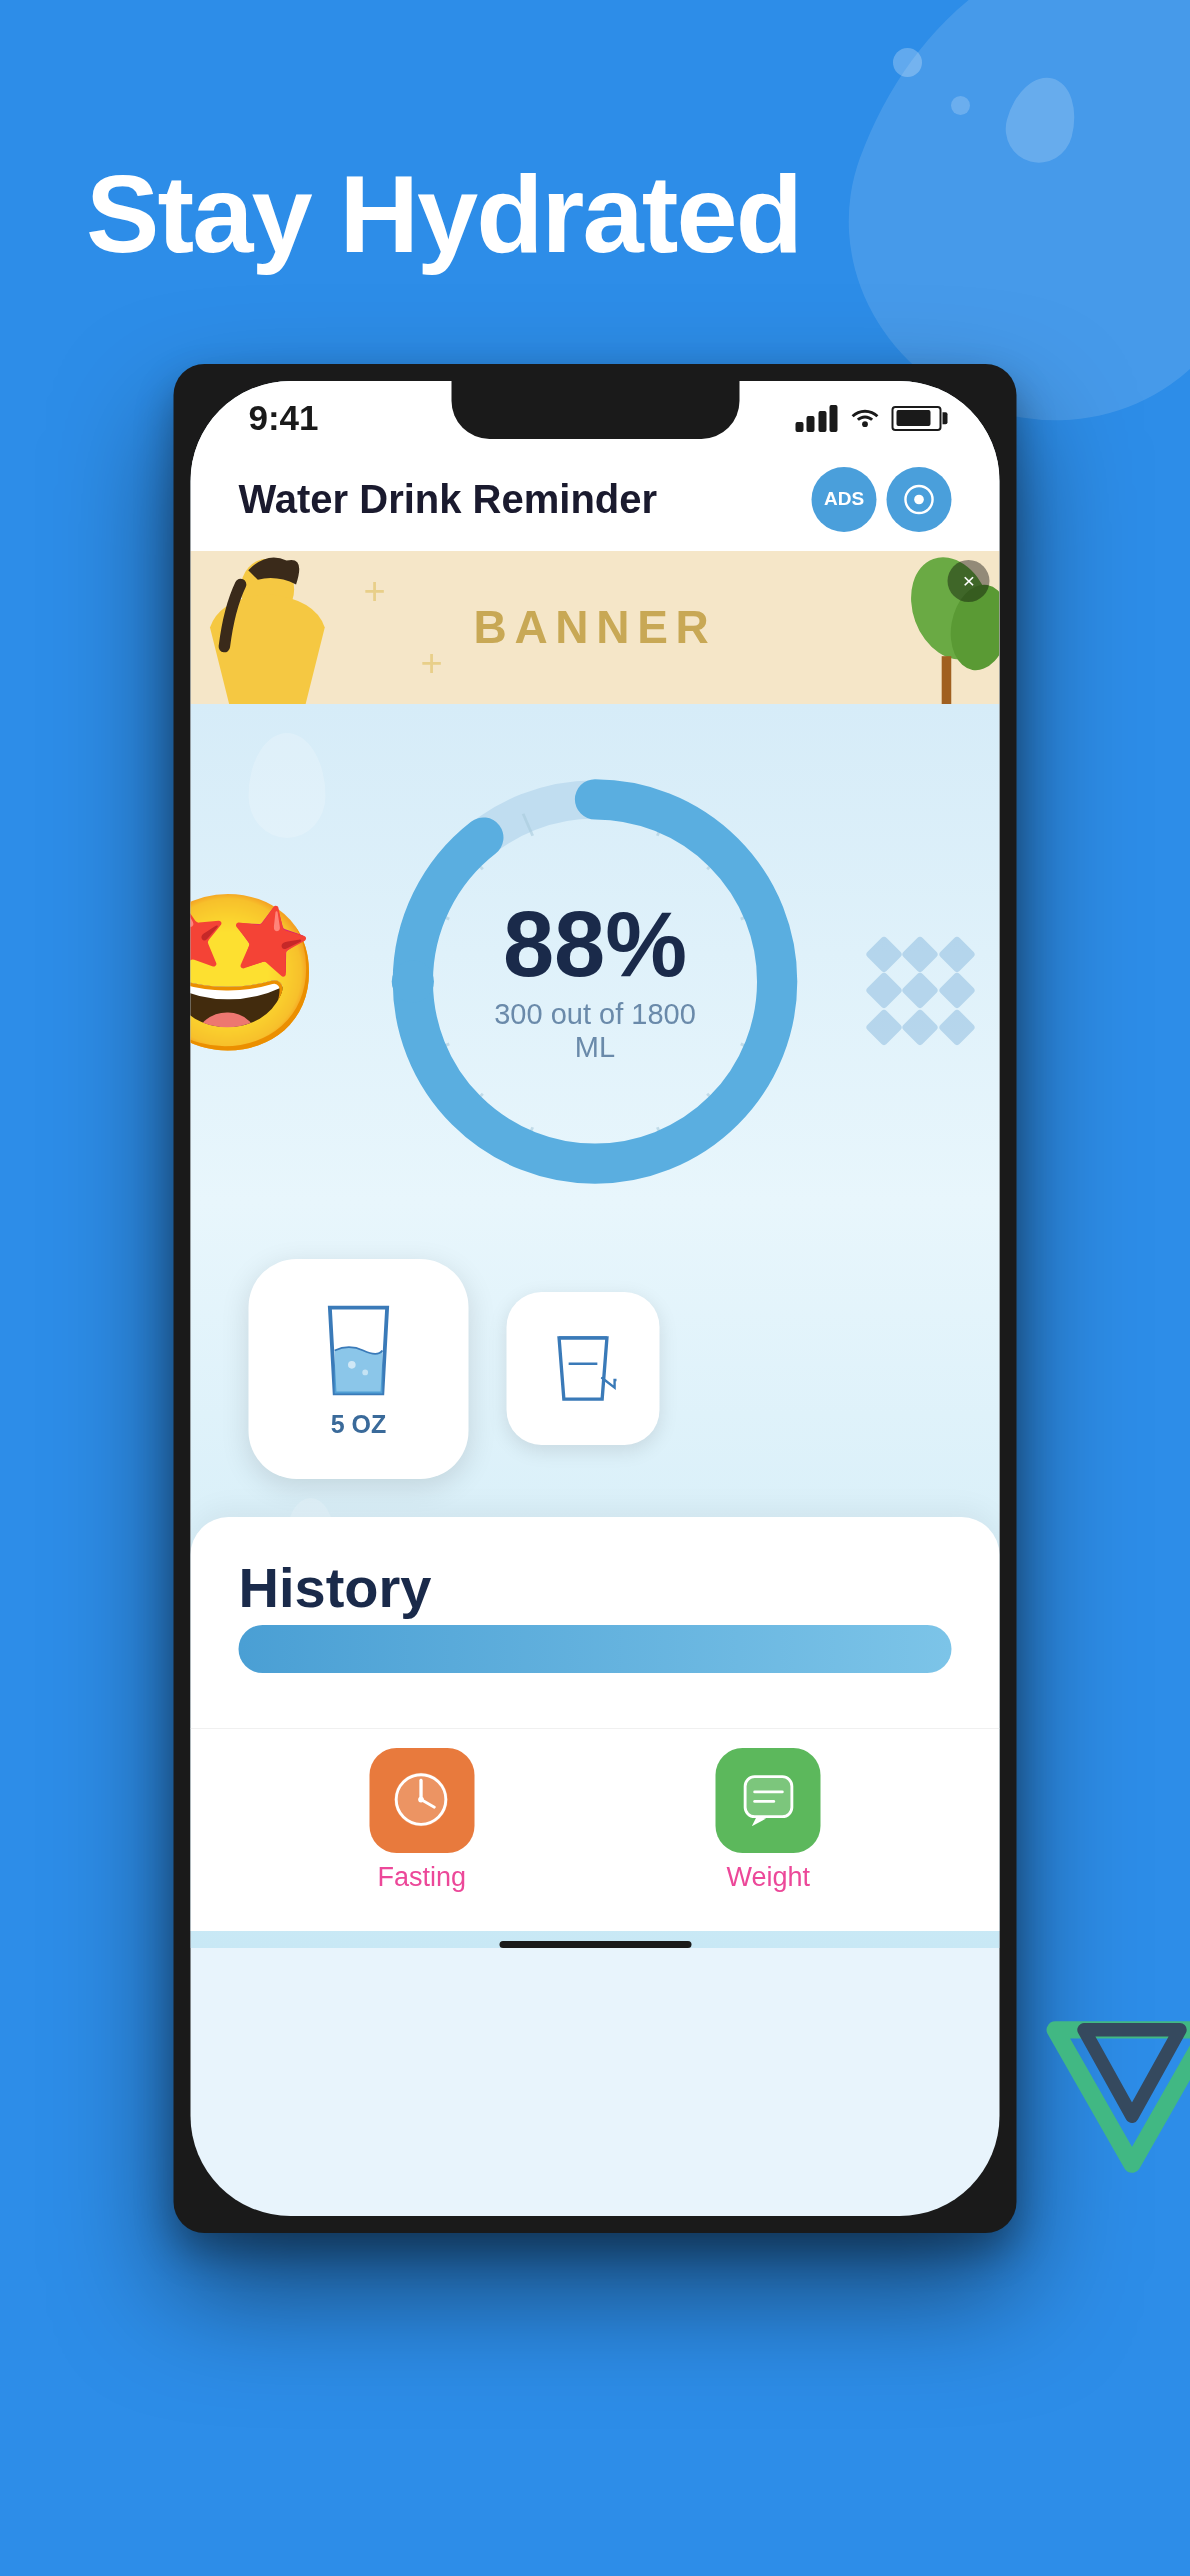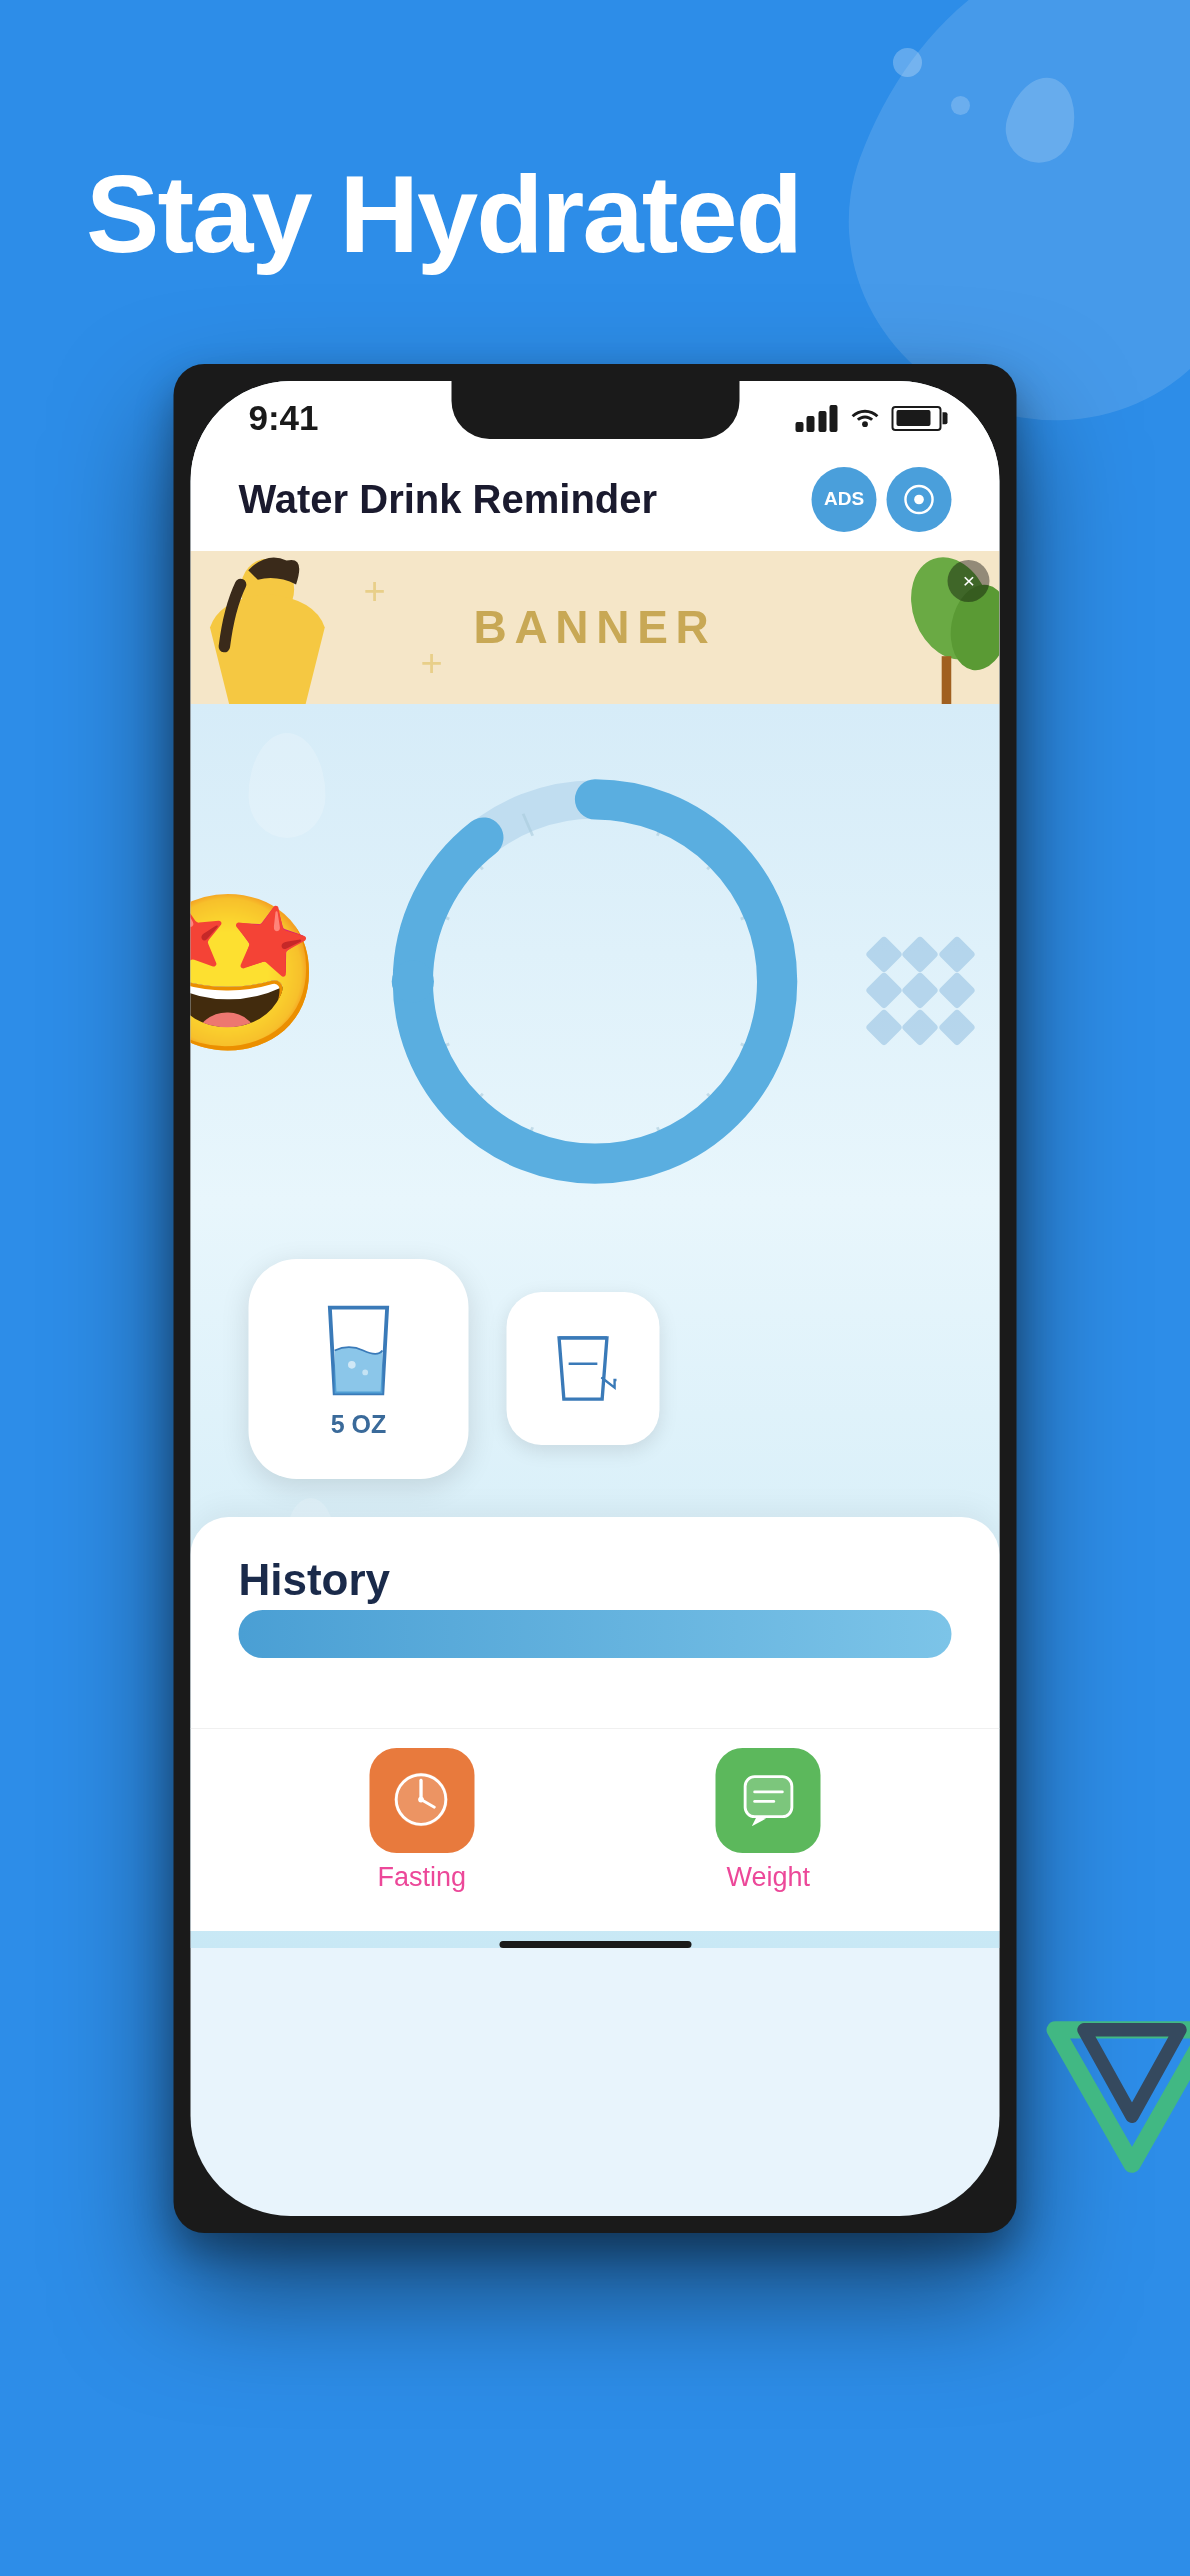--- a/index.html
+++ b/index.html
@@ -377,21 +377,21 @@
     .history-section {
       background: white;
       border-radius: 38px 38px 0 0;
       margin: 0;
       padding: 38px 48px 19px;
       min-height: 211px;
       box-shadow: 0 -7.7px 29px rgba(0,0,0,0.05);
     }
 
     .history-title {
-      font-size: 44px;
+      font-size: 56px;
       font-weight: 700;
       color: #1a2a4a;
       margin-bottom: 5px;
     }
 
     .history-wave {
       height: 48px;
       background: linear-gradient(90deg, #4a9fd4, #7cc4e8);
       border-radius: 24px;
     }
@@ -564,20 +564,24 @@
                 <line x1="155" y1="55" x2="165" y2="78"></line>
                 <line x1="305" y1="55" x2="295" y2="78"></line>
                 <line x1="155" y1="405" x2="165" y2="382"></line>
                 <line x1="305" y1="405" x2="295" y2="382"></line>
               </g>
 
               <circle cx="230" cy="230" r="190" fill="none" stroke="#5aaee0" stroke-width="42" stroke-dasharray="1068 1194" stroke-dashoffset="0" stroke-linecap="round"></circle>
 
               <circle cx="230" cy="40" rx="22" ry="22" r="22" fill="#5aaee0"></circle>
             </svg>
+            <div class="ring-center">
+              <div class="percentage-text">88%</div>
+              <div class="ml-text">300 out of 1800 ML</div>
+            </div>
           </div>
 
           <div class="diamond-pattern">
             <div class="diamond"></div>
             <div class="diamond"></div>
             <div class="diamond"></div>
             <div class="diamond"></div>
             <div class="diamond"></div>
             <div class="diamond"></div>
             <div class="diamond"></div>

